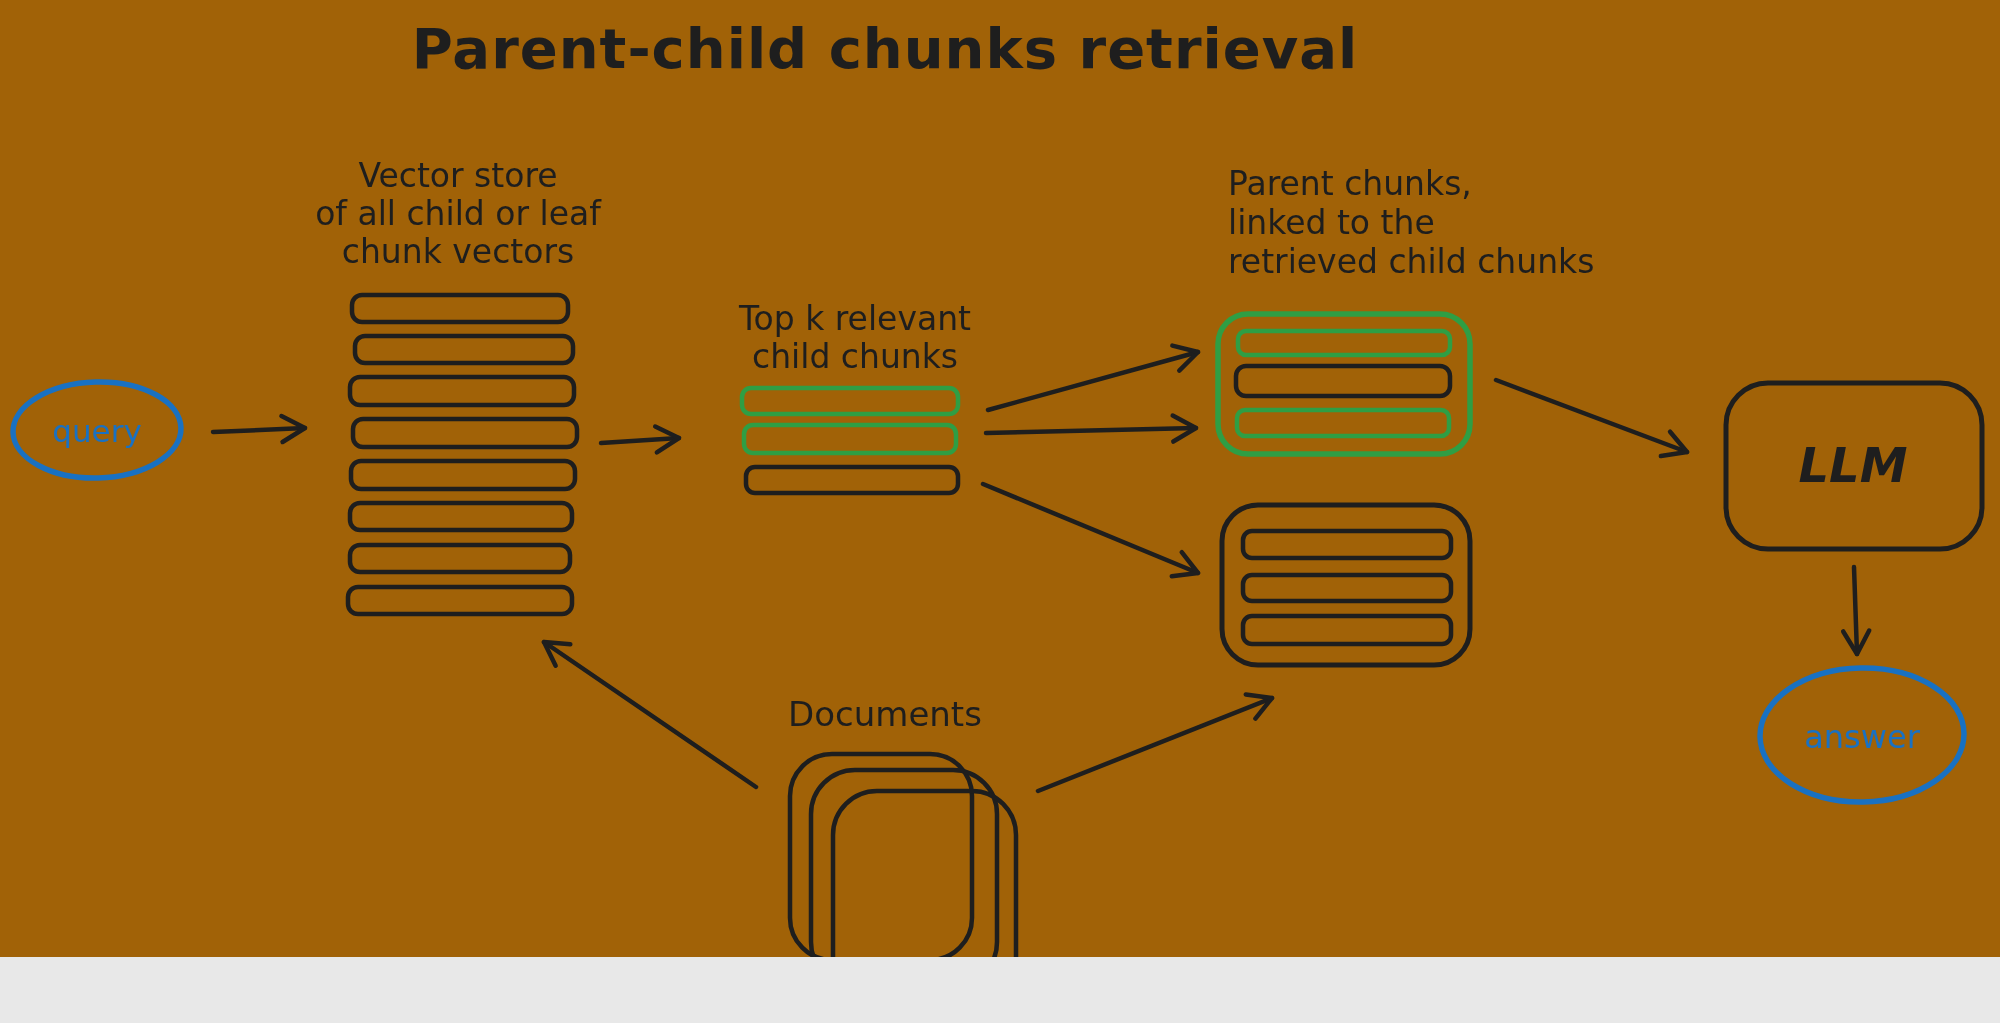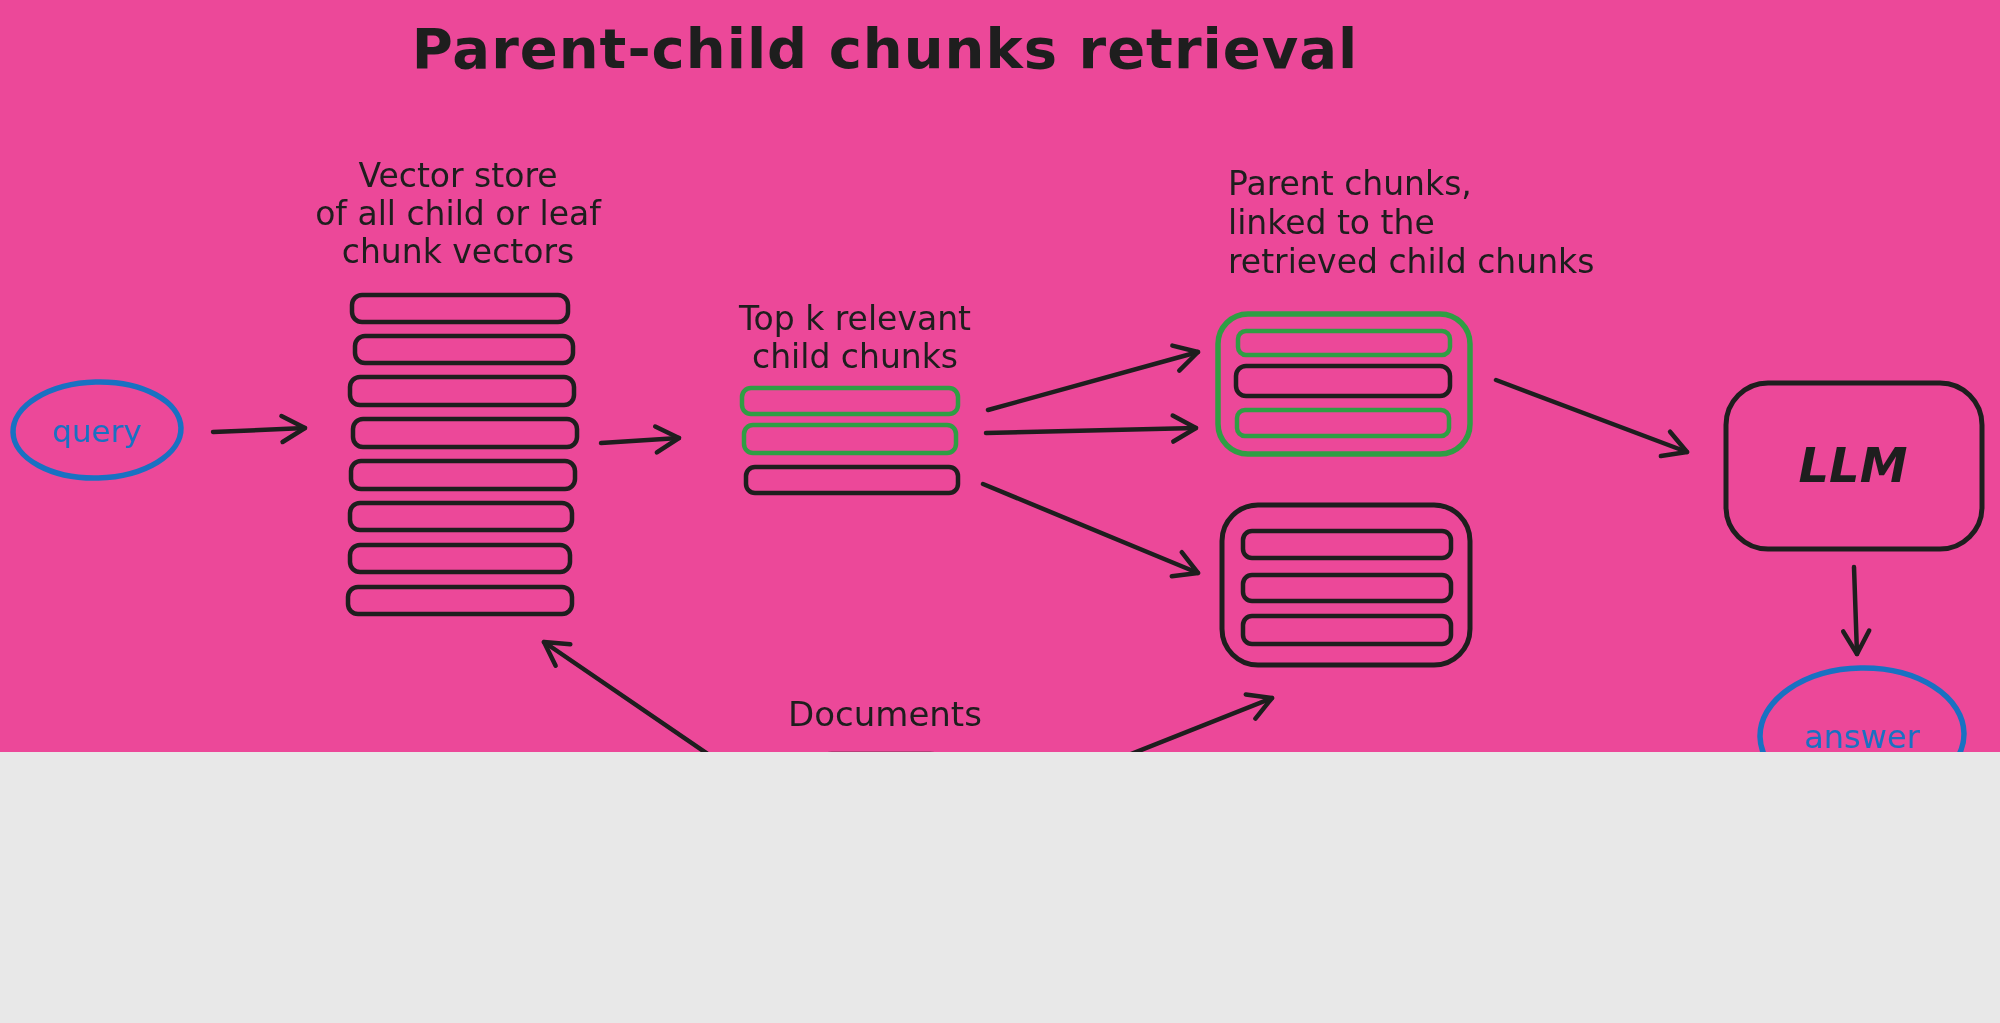--- a/index.html
+++ b/index.html
@@ -1,20 +1,20 @@
 <!DOCTYPE html>
 <html><head>
 <meta charset="utf-8">
 <style>
   html, body { margin: 0; padding: 0; background: #e8e8e8; }
   .stage {
     position: relative;
     width: 2000px;
-    height: 752px;
-    background: #ec4899;
+    height: 957px;
+    background: #a16207;
     overflow: hidden;
     font-family: "DejaVu Sans", sans-serif;
   }
   svg { position: absolute; inset: 0; display: block; }
 
   
   .ink     { stroke: #1e1e1e; fill: none; stroke-width: 4.5; stroke-linecap: round; stroke-linejoin: round; }
   .ink-bold{ stroke: #1e1e1e; fill: none; stroke-width: 5;   stroke-linecap: round; stroke-linejoin: round; }
   .green   { stroke: #2f9e44; fill: none; stroke-width: 4.5; stroke-linecap: round; stroke-linejoin: round; }
   .green-bold { stroke: #2f9e44; fill: none; stroke-width: 5.5; stroke-linecap: round; stroke-linejoin: round; }

